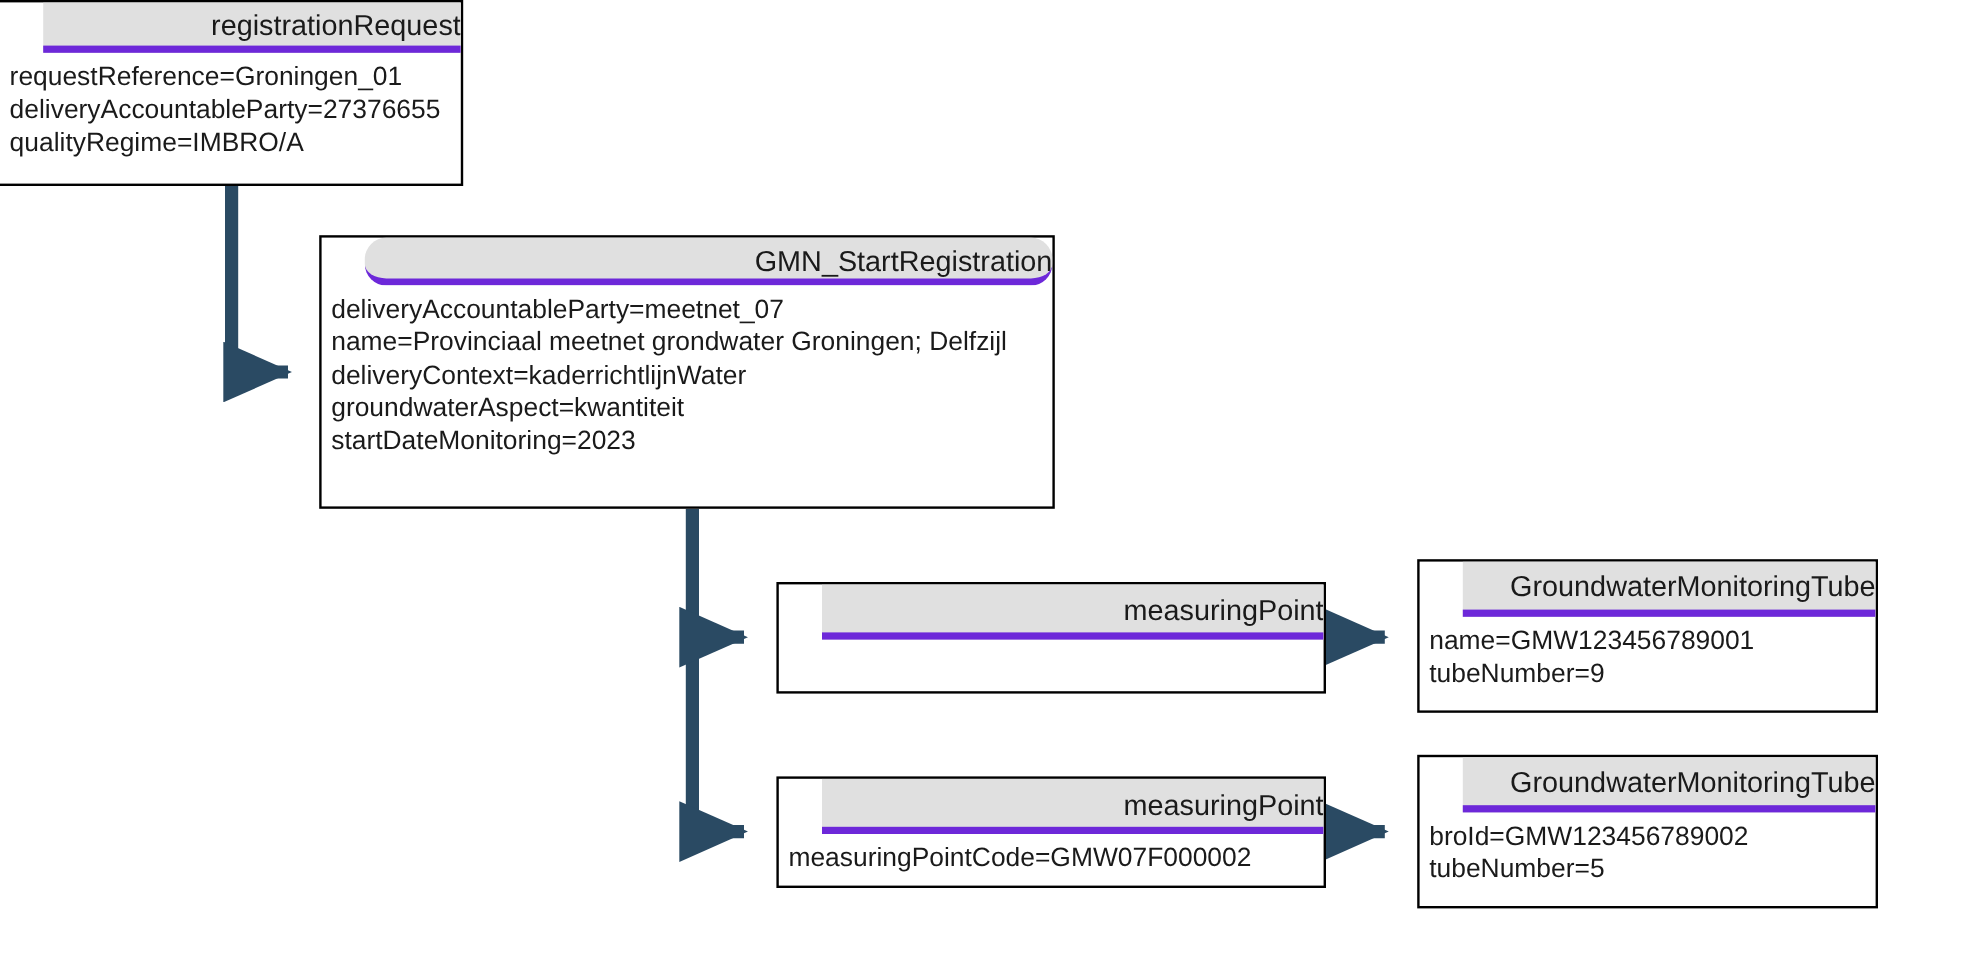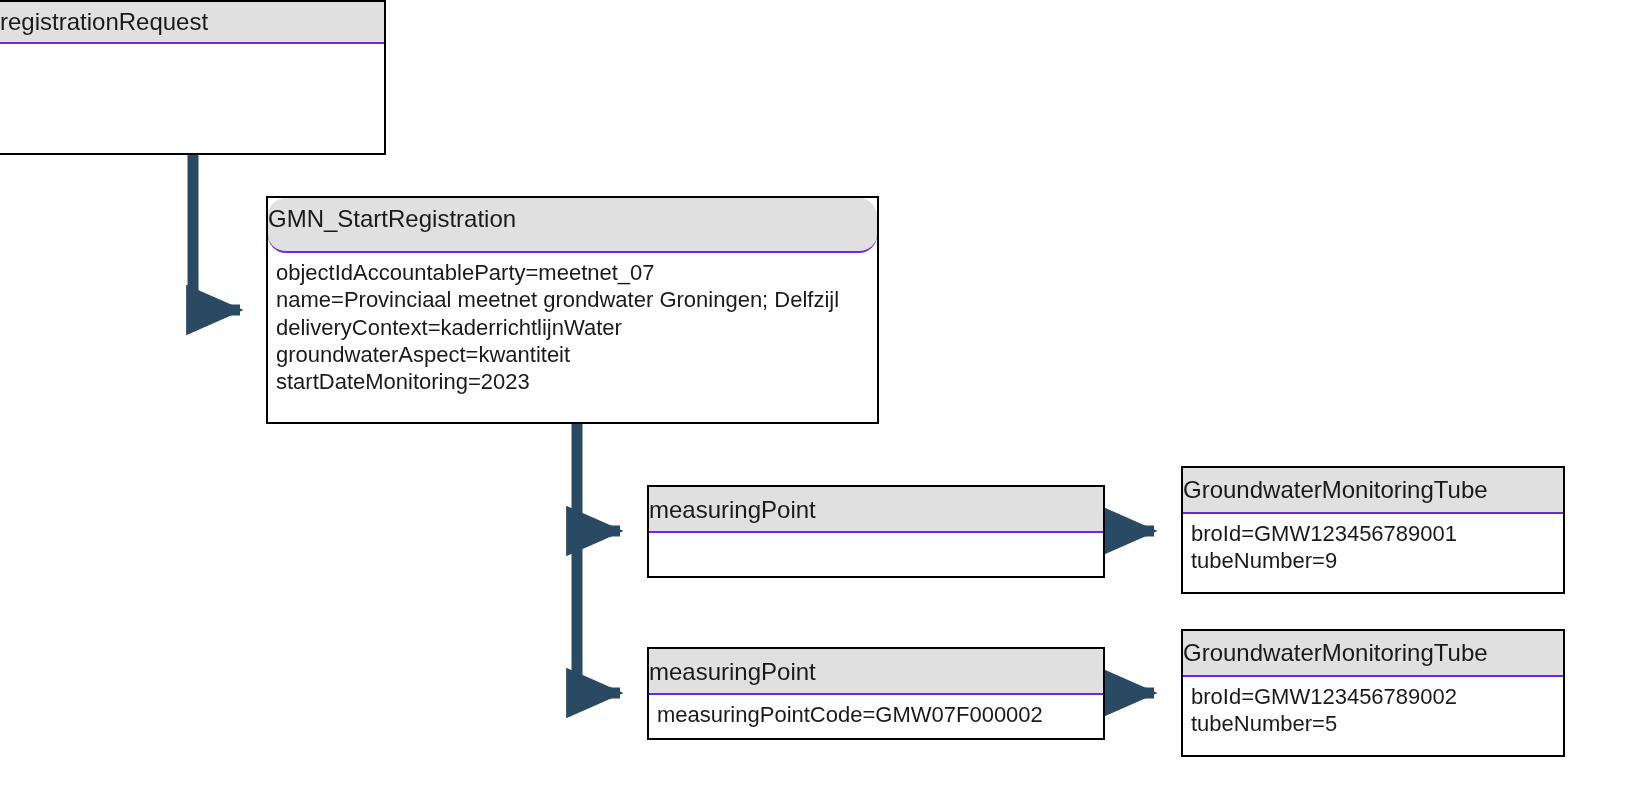--- a/index.html
+++ b/index.html
@@ -27,48 +27,49 @@
     position: absolute;
     box-sizing: border-box;
     border: 2px solid #000000;
     background: #ffffff;
     overflow: hidden;
     z-index: 3;
   }
   .uml-header {
     box-sizing: border-box;
     background: #e0e0e0;
-    border-bottom: 2px solid #6d28d9;
-    text-align: left;
+    border-bottom: 6px solid #6d28d9;
+    text-align: right;
     font-size: 24px;
     color: #1a1a1a;
     line-height: 1.0;
     white-space: nowrap;
     overflow: hidden;
+    margin-left: 36px;
   }
   .uml-body {
     box-sizing: border-box;
     padding: 6px 8px 4px 8px;
     font-size: 22px;
     color: #1a1a1a;
     line-height: 1.24;
     white-space: nowrap;
     overflow: hidden;
   }
   .uml-attr {
     white-space: nowrap;
     overflow: hidden;
   }
 
   
   #box-registration-request { left: -2px;  top: 0px;   width: 388px;  height: 155px; }
   #box-registration-request .uml-header { height: 42px; padding-top: 8px; }
 
   #box-gmn-start-registration { left: 266px; top: 196px; width: 613px; height: 228px; }
-  #box-gmn-start-registration .uml-header { height: 55px; padding-top: 9px; border-radius: 18px; }
+  #box-gmn-start-registration .uml-header { height: 40px; padding-top: 9px; border-radius: 18px; }
 
   #box-measuring-point-1 { left: 647px; top: 485px; width: 458px; height: 93px; }
   #box-measuring-point-1 .uml-header { height: 46px; padding-top: 11px; }
 
   #box-measuring-point-2 { left: 647px; top: 647px; width: 458px; height: 93px; }
   #box-measuring-point-2 .uml-header { height: 46px; padding-top: 11px; }
 
   #box-tube-1 { left: 1181px; top: 466px; width: 384px; height: 128px; }
   #box-tube-1 .uml-header { height: 46px; padding-top: 10px; }
 
@@ -95,26 +96,31 @@
 
     <path d="M 577,679 Q 577,693 591,693 L 620,693" fill="none" stroke="#2a4a63" stroke-width="11" stroke-linecap="butt" marker-end="url(#arrowhead)"></path>
 
     <path d="M 1107,531 L 1154,531" fill="none" stroke="#2a4a63" stroke-width="11" stroke-linecap="butt" marker-end="url(#arrowhead)"></path>
 
     <path d="M 1107,693 L 1154,693" fill="none" stroke="#2a4a63" stroke-width="11" stroke-linecap="butt" marker-end="url(#arrowhead)"></path>
   </svg>
 
   <div class="uml-box" id="box-registration-request">
     <div class="uml-header">registrationRequest</div>
+    <div class="uml-body">
+      <div class="uml-attr">requestReference=Groningen_01</div>
+      <div class="uml-attr">deliveryAccountableParty=27376655</div>
+      <div class="uml-attr">qualityRegime=IMBRO/A</div>
+    </div>
   </div>
 
   <div class="uml-box" id="box-gmn-start-registration">
     <div class="uml-header">GMN_StartRegistration</div>
     <div class="uml-body">
-      <div class="uml-attr">objectIdAccountableParty=meetnet_07</div>
+      <div class="uml-attr">deliveryAccountableParty=meetnet_07</div>
       <div class="uml-attr">name=Provinciaal meetnet grondwater Groningen; Delfzijl</div>
       <div class="uml-attr">deliveryContext=kaderrichtlijnWater</div>
       <div class="uml-attr">groundwaterAspect=kwantiteit</div>
       <div class="uml-attr">startDateMonitoring=2023</div>
     </div>
   </div>
 
   <div class="uml-box" id="box-measuring-point-1">
     <div class="uml-header">measuringPoint</div>
   </div>
@@ -122,21 +128,21 @@
   <div class="uml-box" id="box-measuring-point-2">
     <div class="uml-header">measuringPoint</div>
     <div class="uml-body">
       <div class="uml-attr">measuringPointCode=GMW07F000002</div>
     </div>
   </div>
 
   <div class="uml-box" id="box-tube-1">
     <div class="uml-header">GroundwaterMonitoringTube</div>
     <div class="uml-body">
-      <div class="uml-attr">broId=GMW123456789001</div>
+      <div class="uml-attr">name=GMW123456789001</div>
       <div class="uml-attr">tubeNumber=9</div>
     </div>
   </div>
 
   <div class="uml-box" id="box-tube-2">
     <div class="uml-header">GroundwaterMonitoringTube</div>
     <div class="uml-body">
       <div class="uml-attr">broId=GMW123456789002</div>
       <div class="uml-attr">tubeNumber=5</div>
     </div>

